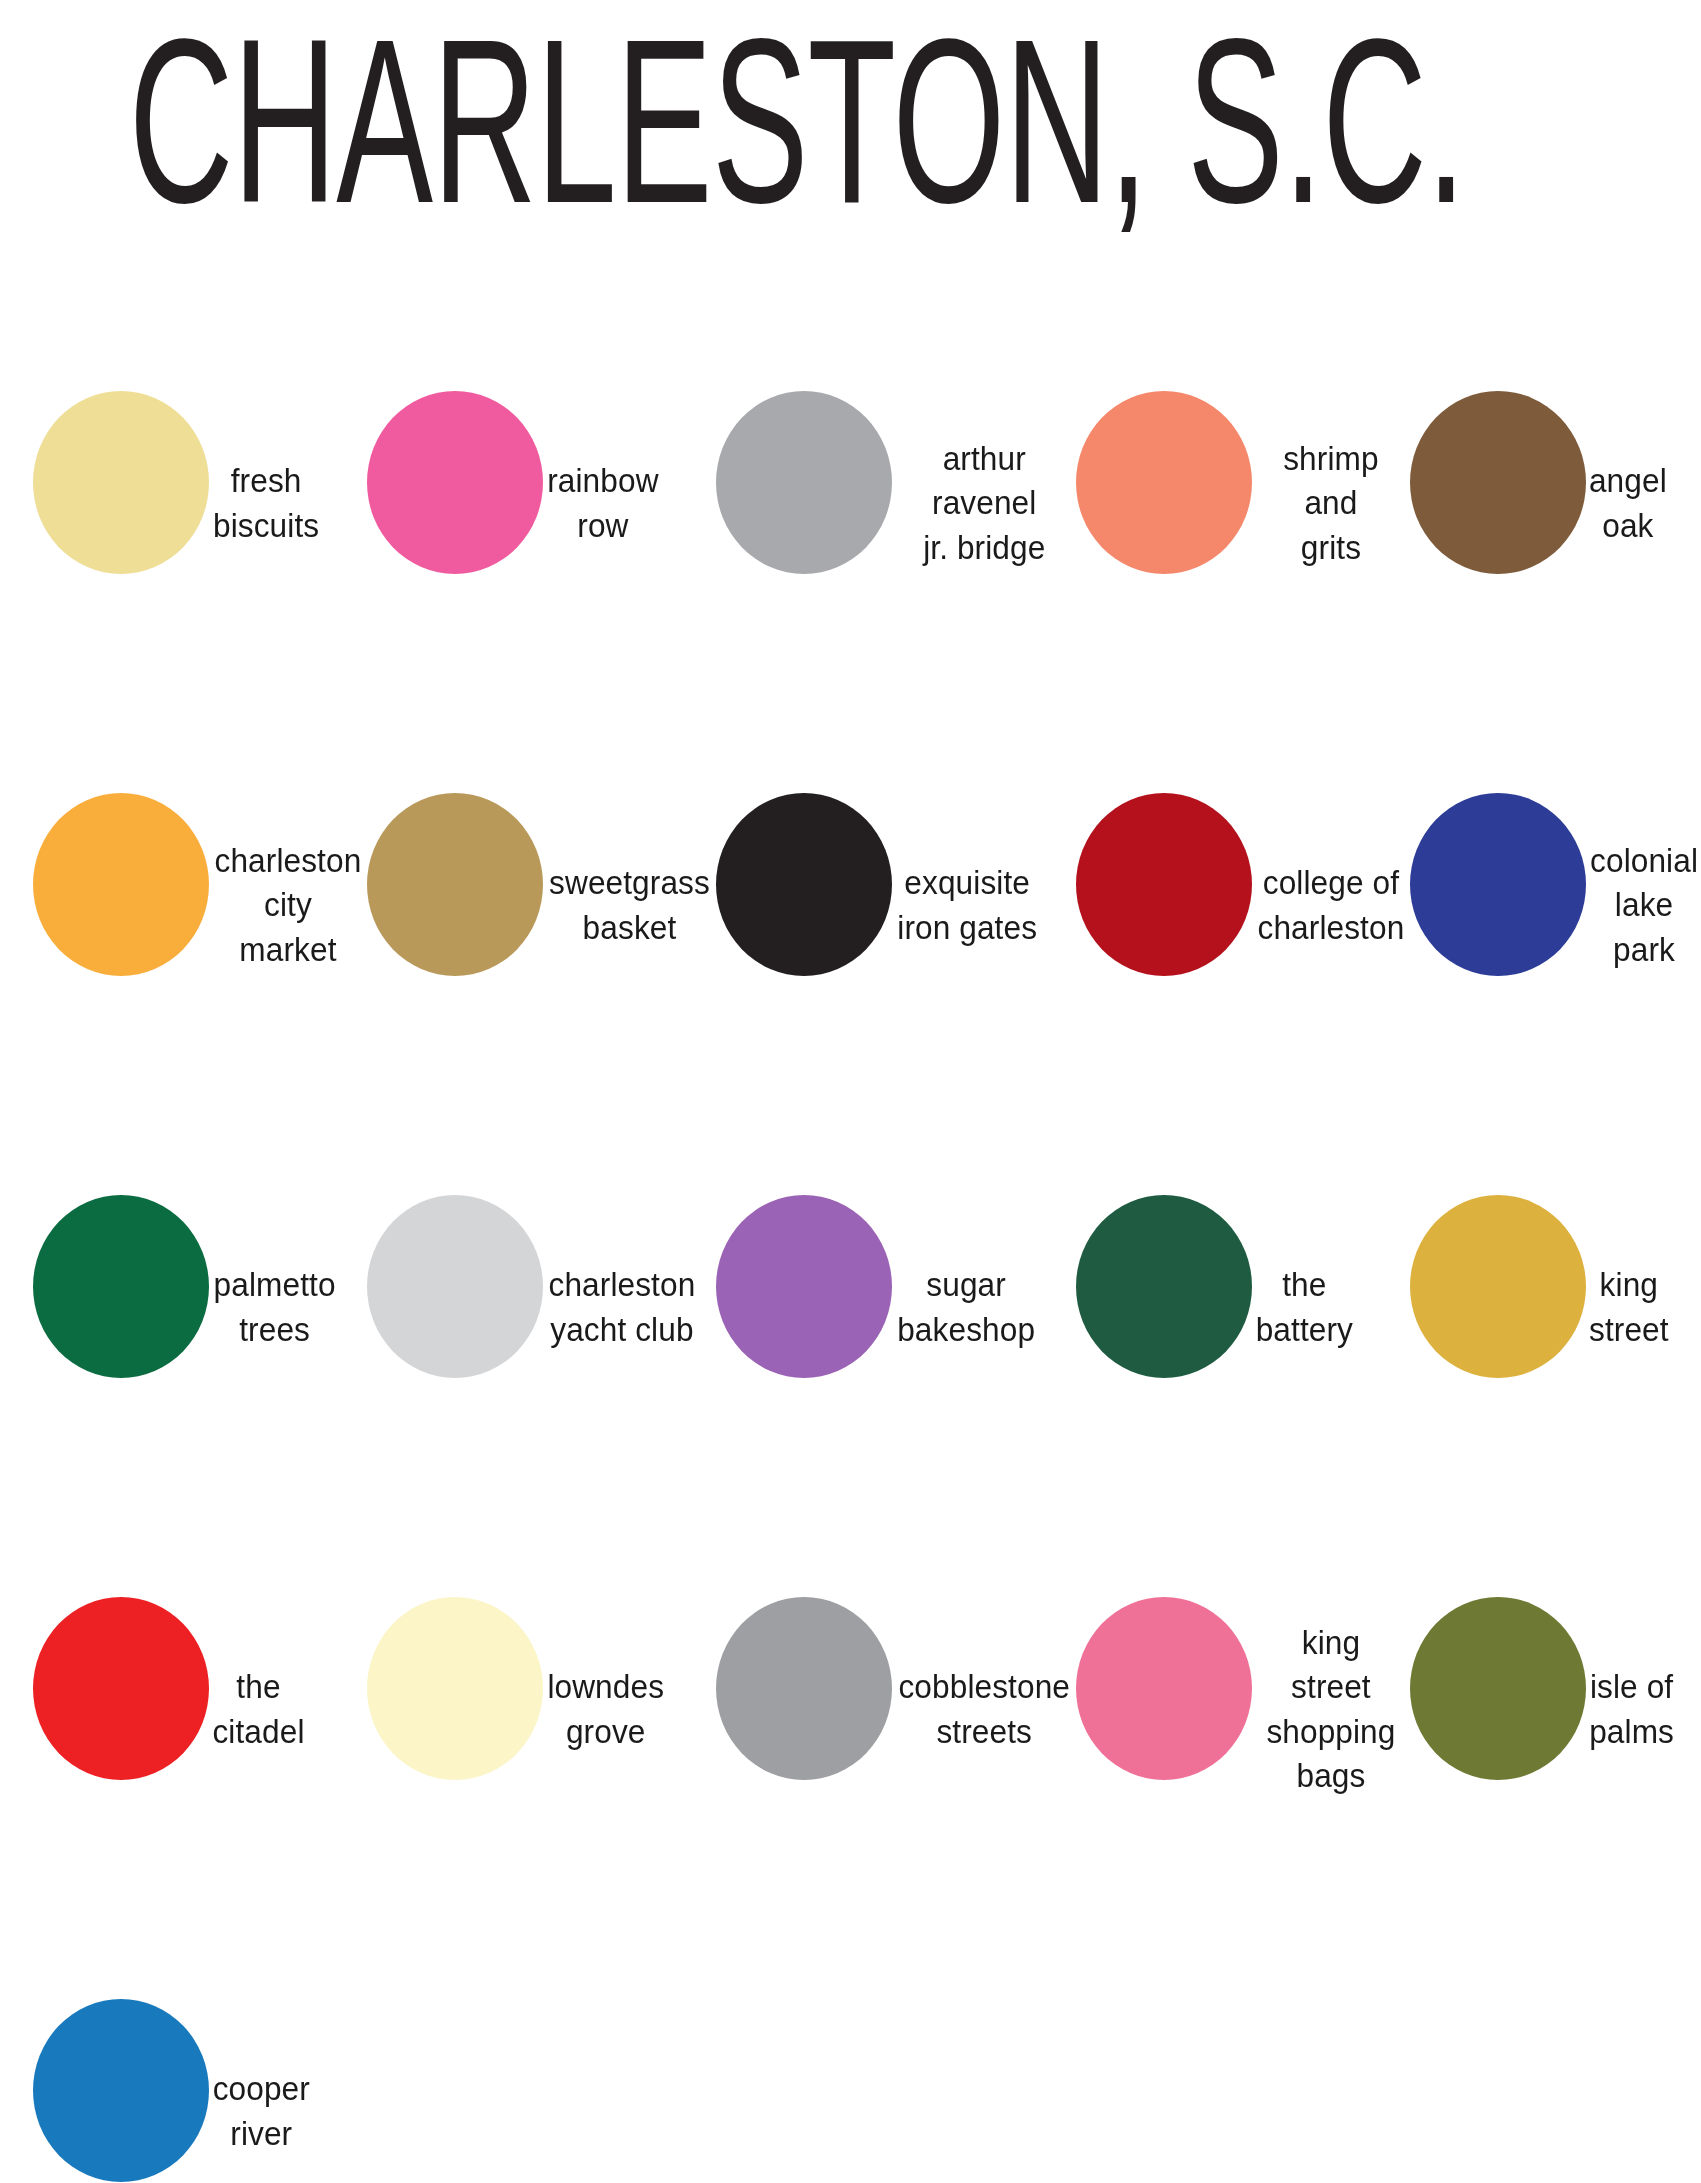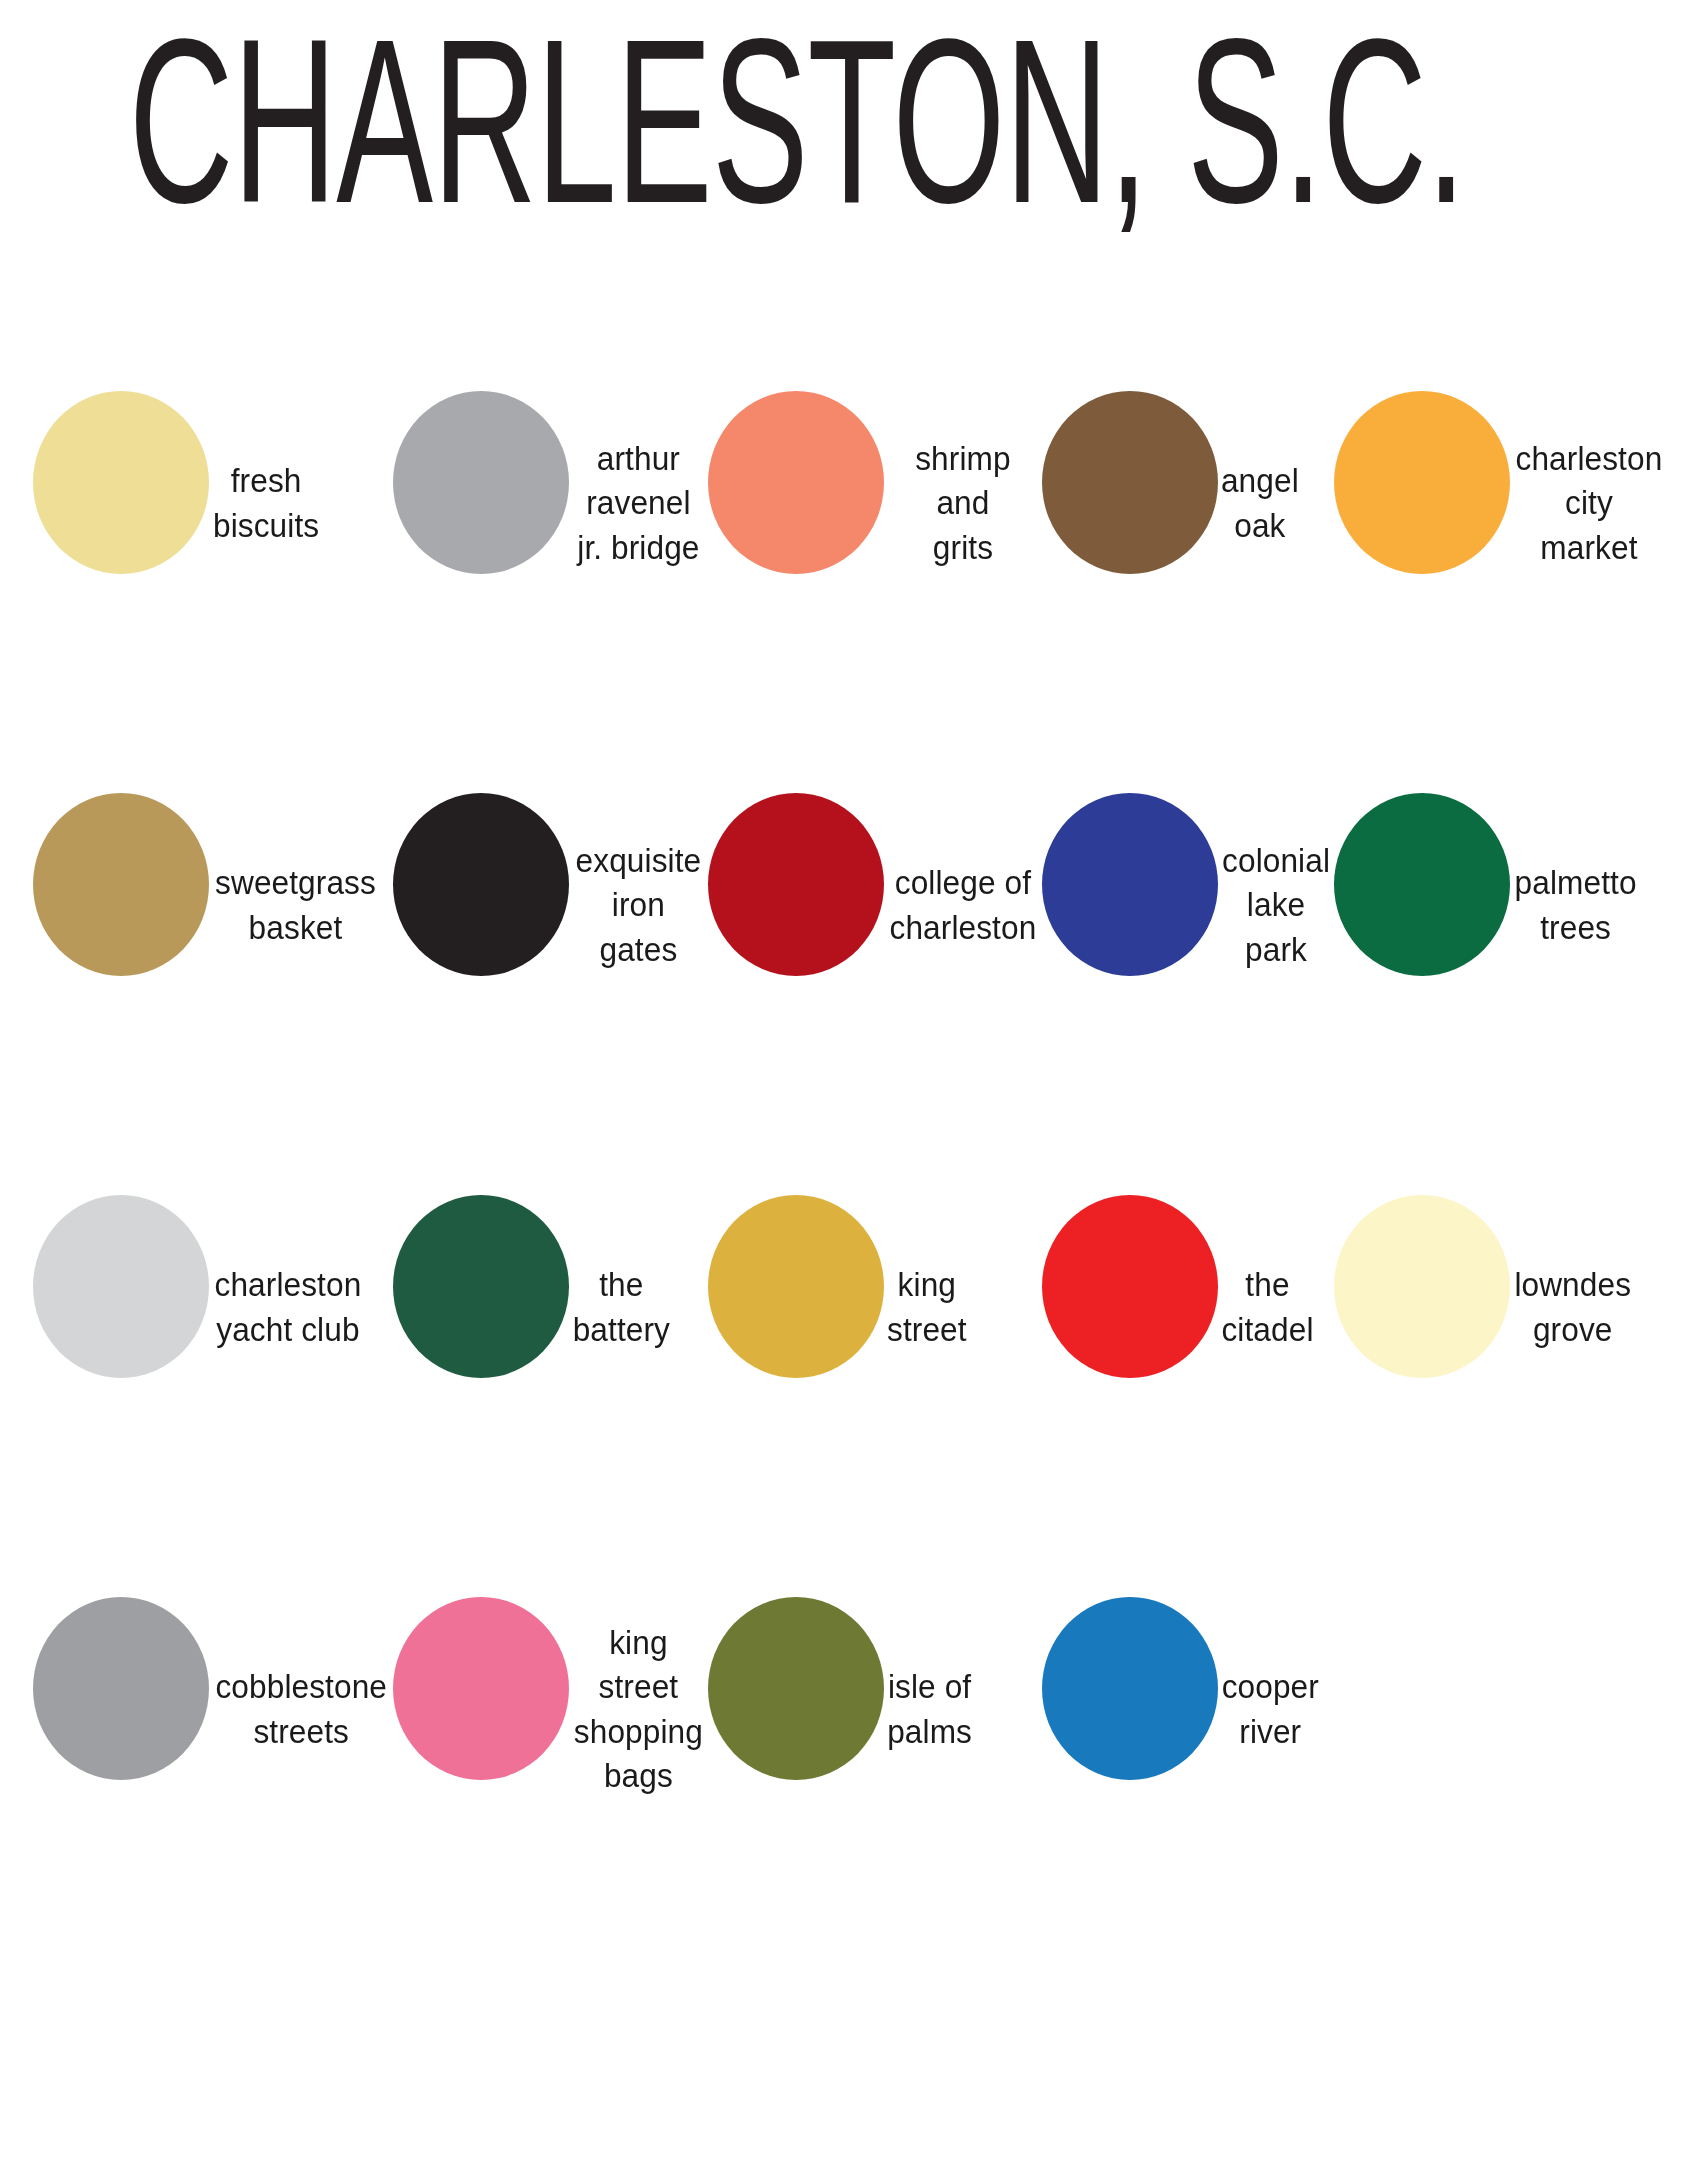--- a/index.html
+++ b/index.html
@@ -100,20 +100,25 @@
     <h1 class="poster-title" style="color: rgb(35, 31, 32);">CHARLESTON, S.C.</h1>
   </div>
 
   <div class="grid" id="swatch-grid">
       <div class="swatch">
         <div class="dot" style="background-color: rgb(238, 222, 150);"></div>
         <div class="label" style="color: rgb(26, 26, 26);">fresh
 biscuits</div>
       </div>
       <div class="swatch">
+        <div class="dot" style="background-color: rgb(240, 91, 159);"></div>
+        <div class="label" style="color: rgb(26, 26, 26);">rainbow
+row</div>
+      </div>
+      <div class="swatch">
         <div class="dot" style="background-color: rgb(167, 169, 172);"></div>
         <div class="label" style="color: rgb(26, 26, 26);">arthur ravenel
 jr. bridge</div>
       </div>
       <div class="swatch">
         <div class="dot" style="background-color: rgb(245, 136, 107);"></div>
         <div class="label" style="color: rgb(26, 26, 26);">shrimp and
 grits</div>
       </div>
       <div class="swatch">
@@ -150,20 +155,25 @@
         <div class="dot" style="background-color: rgb(11, 107, 65);"></div>
         <div class="label" style="color: rgb(26, 26, 26);">palmetto
 trees</div>
       </div>
       <div class="swatch">
         <div class="dot" style="background-color: rgb(212, 213, 215);"></div>
         <div class="label" style="color: rgb(26, 26, 26);">charleston
 yacht club</div>
       </div>
       <div class="swatch">
+        <div class="dot" style="background-color: rgb(155, 99, 181);"></div>
+        <div class="label" style="color: rgb(26, 26, 26);">sugar
+bakeshop</div>
+      </div>
+      <div class="swatch">
         <div class="dot" style="background-color: rgb(30, 91, 65);"></div>
         <div class="label" style="color: rgb(26, 26, 26);">the
 battery</div>
       </div>
       <div class="swatch">
         <div class="dot" style="background-color: rgb(221, 177, 62);"></div>
         <div class="label" style="color: rgb(26, 26, 26);">king
 street</div>
       </div>
       <div class="swatch">

